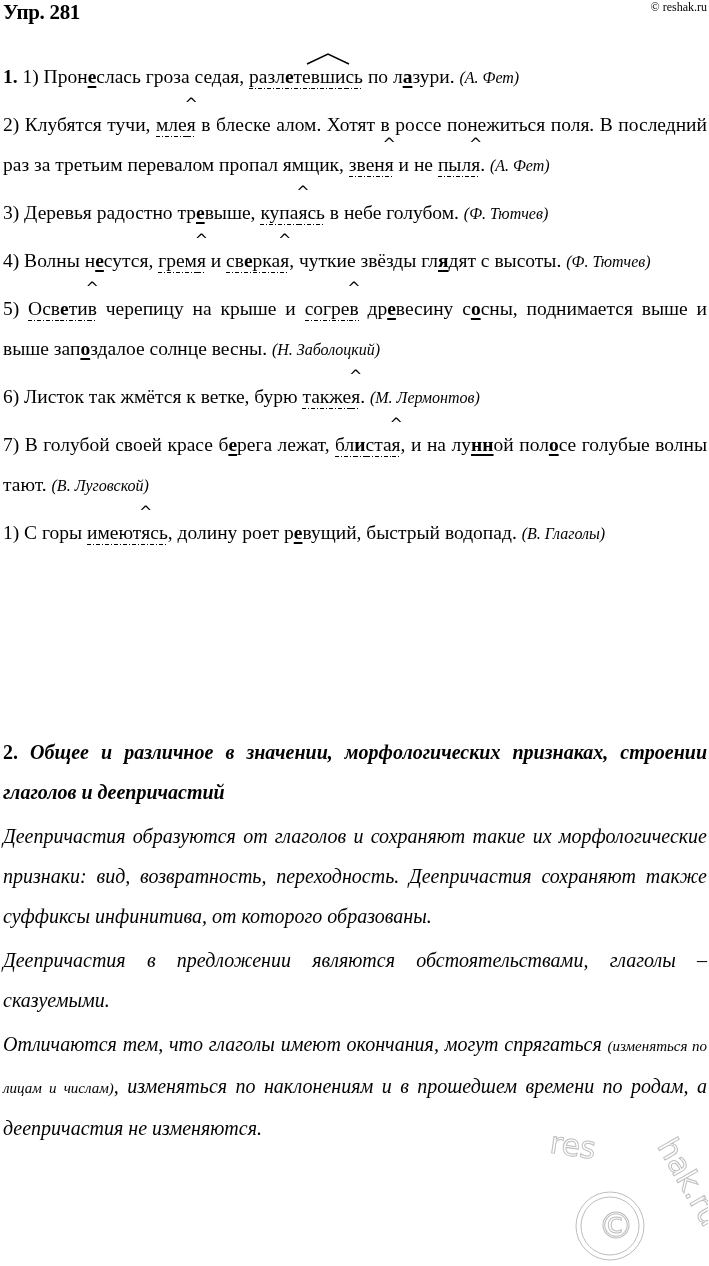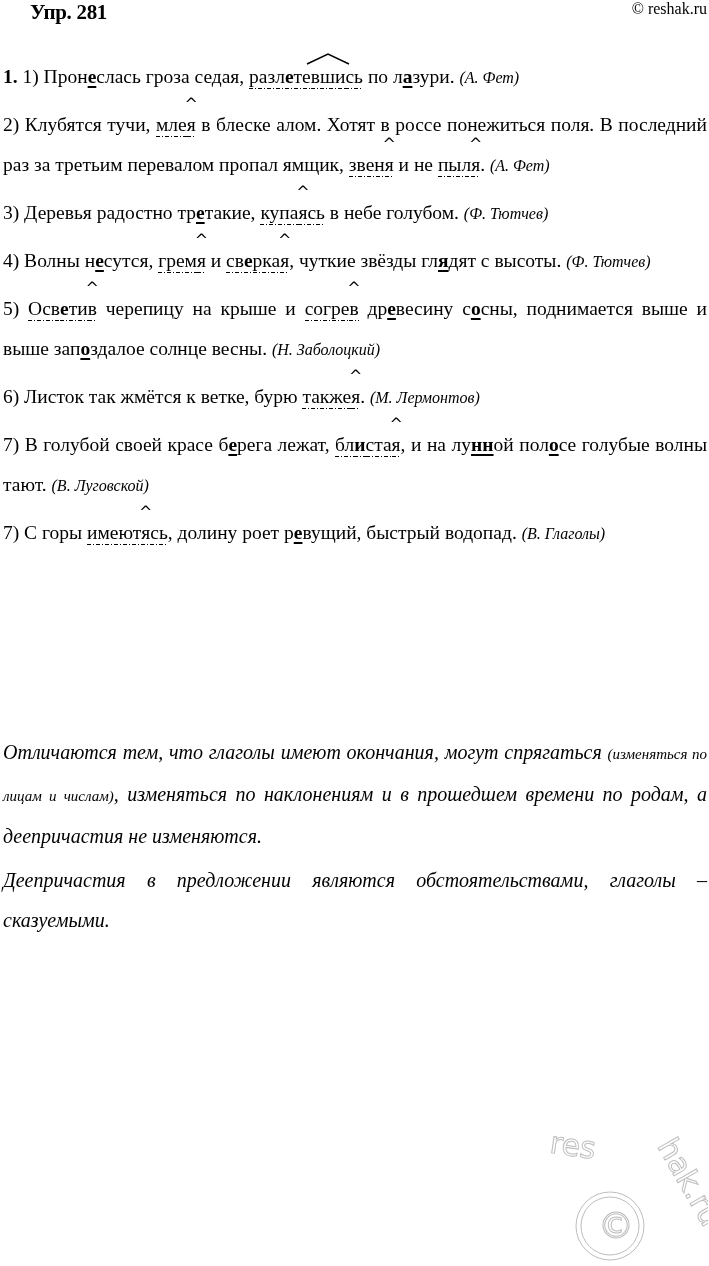--- a/index.html
+++ b/index.html
@@ -6,24 +6,24 @@
   body {
     width: 709px; height: 1266px; overflow: hidden; position: relative;
     font-family: "Liberation Serif", "DejaVu Serif", serif;
     color: #000;
   }
   .header {
     position: absolute; top: 0; left: 0; right: 0; height: 26px;
   }
   .ex-title {
     position: absolute; left: 3px; top: 0px;
-    font-size: 21px; font-weight: bold; letter-spacing: -0.3px; margin-left: 27px;
+    font-size: 21px; font-weight: bold; letter-spacing: -0.3px;
   }
   .copyright {
-    position: absolute; right: 2px; top: 0px; font-size: 16px;
+    position: absolute; right: 2px; top: 0px; font-size: 12px;
   }
   .section1 { position: absolute; left: 3px; top: 57px; width: 704px; }
   .para {
     font-size: 19.5px; line-height: 40px; margin: 0 0 7px 0;
     text-align: justify; white-space: normal;
   }
   .para .num-lead { font-weight: bold; }
   .author { font-style: italic; font-size: 16px; }
   .b { font-weight: bold; text-decoration: underline; text-decoration-thickness: 2px; text-underline-offset: 3px; }
   .dd {
@@ -65,31 +65,36 @@
 <div class="header">
   <span class="ex-title">Упр. 281</span>
   <span class="copyright">© reshak.ru</span>
 </div>
 
 <div class="section1" id="section1">
     <p class="para"><span class="num-lead">1. </span><span>1) Прон</span><span class="b">е</span><span>слась гроза седая, </span><span class="dd">разл</span><span class="dd"><b>е</b></span><span class="dd">те</span><span class="dd arc-host">вши<svg class="arc" viewBox="0 0 44 12">
           <polyline points="1,11 22,1 43,11" fill="none" stroke="#000" stroke-width="1.4"></polyline>
         </svg></span><span class="dd">сь</span><span> по л</span><span class="b">а</span><span>зури. </span><span class="author">(А. Фет)</span></p>
     <p class="para"><span>2) Клубятся тучи, </span><span class="dd">мле</span><span class="dd caret-host">я<span class="caret">^</span></span><span> в блеске алом. Хотят в россе понежи</span><span class="ul">ться</span><span> поля. В последний раз за третьим перевалом пропал ямщик, </span><span class="dd">звен</span><span class="dd caret-host">я<span class="caret">^</span></span><span> и не </span><span class="dd">пыл</span><span class="dd caret-host">я<span class="caret">^</span></span><span>. </span><span class="author">(А. Фет)</span></p>
-    <p class="para"><span>3) Деревья радостно тр</span><span class="b">е</span><span>такие, </span><span class="dd">купа</span><span class="dd caret-host">я<span class="caret">^</span></span><span class="dd">сь</span><span> в небе голубом. </span><span class="author">(Ф. Тютчев)</span></p>
+    <p class="para"><span>3) Деревья радостно тр</span><span class="b">е</span><span>выше, </span><span class="dd">купа</span><span class="dd caret-host">я<span class="caret">^</span></span><span class="dd">сь</span><span> в небе голубом. </span><span class="author">(Ф. Тютчев)</span></p>
     <p class="para"><span>4) Волны н</span><span class="b">е</span><span>сутся, </span><span class="dd">грем</span><span class="dd caret-host">я<span class="caret">^</span></span><span> и </span><span class="dd">св</span><span class="dd"><b>е</b></span><span class="dd">рка</span><span class="dd caret-host">я<span class="caret">^</span></span><span>, чуткие звёзды гл</span><span class="b">я</span><span>дят с высоты. </span><span class="author">(Ф. Тютчев)</span></p>
     <p class="para"><span>5) </span><span class="dd">Осв</span><span class="dd"><b>е</b></span><span class="dd">ти</span><span class="dd caret-host">в<span class="caret">^</span></span><span> черепицу на крыше и </span><span class="dd">согре</span><span class="dd caret-host">в<span class="caret">^</span></span><span> др</span><span class="b">е</span><span>весину с</span><span class="b">о</span><span>сны, поднимается выше и выше зап</span><span class="b">о</span><span>здалое солнце весны. </span><span class="author">(Н. Заболоцкий)</span></p>
     <p class="para"><span>6) Листок так жмё</span><span class="ul">тся</span><span> к ветке, бурю </span><span class="dd">также</span><span class="dd caret-host">я<span class="caret">^</span></span><span>. </span><span class="author">(М. Лермонтов)</span></p>
     <p class="para"><span>7) В голубой своей красе б</span><span class="b">е</span><span>рега лежат, </span><span class="dd">бл</span><span class="dd"><b>и</b></span><span class="dd">ста</span><span class="dd caret-host">я<span class="caret">^</span></span><span>, и на лу</span><span class="b">нн</span><span>ой пол</span><span class="b">о</span><span>се голубые волны тают. </span><span class="author">(В. Луговской)</span></p>
-    <p class="para"><span>7) С горы </span><span class="dd">имеют</span><span class="dd caret-host">я<span class="caret">^</span></span><span class="dd">сь</span><span>, долину роет р</span><span class="b">е</span><span>вущий, быстрый водопад. </span><span class="author">(В. Глаголы)</span></p>
+    <p class="para"><span>1) С горы </span><span class="dd">имеют</span><span class="dd caret-host">я<span class="caret">^</span></span><span class="dd">сь</span><span>, долину роет р</span><span class="b">е</span><span>вущий, быстрый водопад. </span><span class="author">(В. Глаголы)</span></p>
   </div>
 
 <div class="section2">
+  <p class="sec2-heading">
+    <span class="n">2.</span>
+    <span>Общее и различное в значении, морфологических признаках, строении глаголов и деепричастий</span>
+  </p>
+  <p class="ipara">Деепричастия образуются от глаголов и сохраняют такие их морфологические признаки: вид, возвратность, переходность. Деепричастия сохраняют также суффиксы инфинитива, от которого образованы.</p>
+  <p class="ipara">Деепричастия в предложении являются обстоятельствами, глаголы – сказуемыми.</p>
   <p class="ipara"><span>Отличаются тем, что глаголы имеют окончания, могут спрягаться </span><span class="small-it">(изменяться по лицам и числам)</span><span>, изменяться по наклонениям и в прошедшем времени по родам, а деепричастия не изменяются.</span></p>
-  <p class="ipara">Деепричастия в предложении являются обстоятельствами, глаголы – сказуемыми.</p>
 </div>
 
 <svg class="watermark" viewBox="0 0 160 135">
   <g fill="none" stroke="#bdbdbd" stroke-width="1">
     <circle cx="62" cy="98" r="34"></circle>
     <circle cx="62" cy="98" r="29"></circle>
     <text x="50" y="110" font-size="36" font-family="DejaVu Sans, sans-serif" fill="none" stroke="#bdbdbd">©</text>
     <text x="2" y="30" font-size="30" font-family="DejaVu Sans, sans-serif" fill="none" stroke="#bdbdbd" transform="rotate(8 40 20)">res</text>
     <text x="90" y="30" font-size="30" font-family="DejaVu Sans, sans-serif" fill="none" stroke="#bdbdbd" transform="rotate(60 110 40)">hak.ru</text>
   </g>

